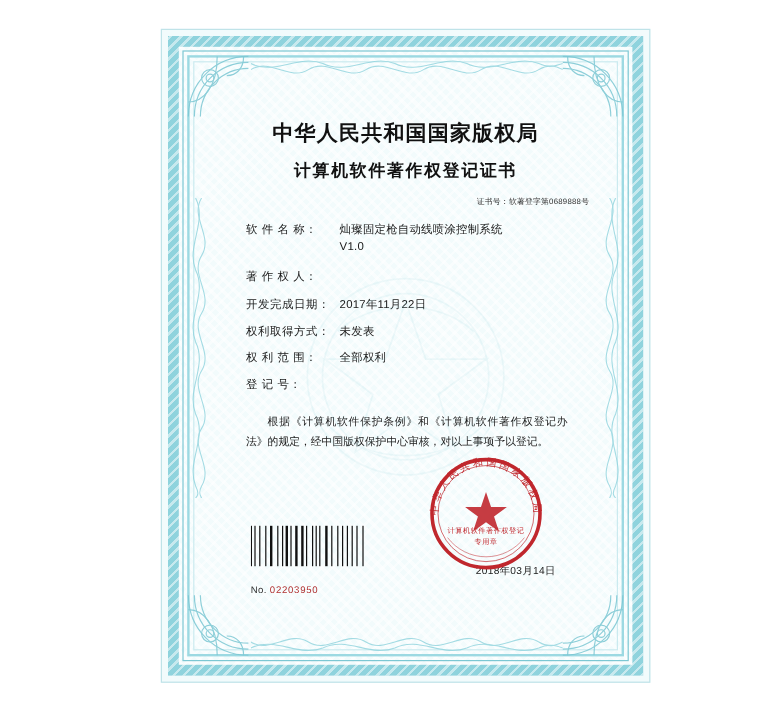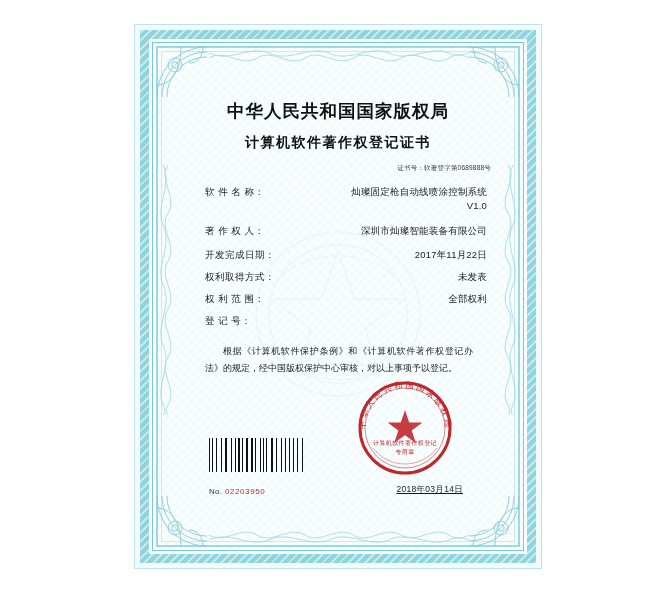--- a/index.html
+++ b/index.html
@@ -180,21 +180,20 @@
   .field-label {
     flex: 0 0 auto;
     width: 78px;
     letter-spacing: 0.5px;
     white-space: nowrap;
   }
   .field-value {
     flex: 1 1 auto;
     letter-spacing: 0.2px;
     word-break: break-all;
-    text-align: right;
   }
   .field-value .line2 {
     display: block;
   }
 
   .field-row.tall { margin-bottom: 11px; }
 
   .statement {
     margin-top: 16px;
     padding: 0 34px 0 36px;
@@ -232,25 +231,24 @@
     letter-spacing: 0.3px;
   }
   .doc-no .num {
     color: #b03030;
     letter-spacing: 0.6px;
   }
 
   .issue-date {
     position: absolute;
     right: 44px;
-    bottom: 38px;
+    bottom: 52px;
     font-size: 8.5px;
     color: #1a1a1a;
     letter-spacing: 0.3px;
-    text-decoration: underline;
   }
 
   
   .seal {
     position: absolute;
     right: 48px;
     bottom: 52px;
     width: 108px;
     height: 108px;
     pointer-events: none;
@@ -373,21 +371,20 @@
         <div class="field-row tall">
           <div class="field-label">软 件 名 称：</div>
           <div class="field-value">
             <span>灿璨固定枪自动线喷涂控制系统</span>
             <span class="line2">V1.0</span>
           </div>
         </div>
 
         <div class="field-row tall">
           <div class="field-label">著 作 权 人：</div>
-          <div class="field-value">深圳市灿璨智能装备有限公司</div>
         </div>
 
         <div class="field-row">
           <div class="field-label">开发完成日期：</div>
           <div class="field-value">2017年11月22日</div>
         </div>
 
         <div class="field-row">
           <div class="field-label">权利取得方式：</div>
           <div class="field-value">未发表</div>

